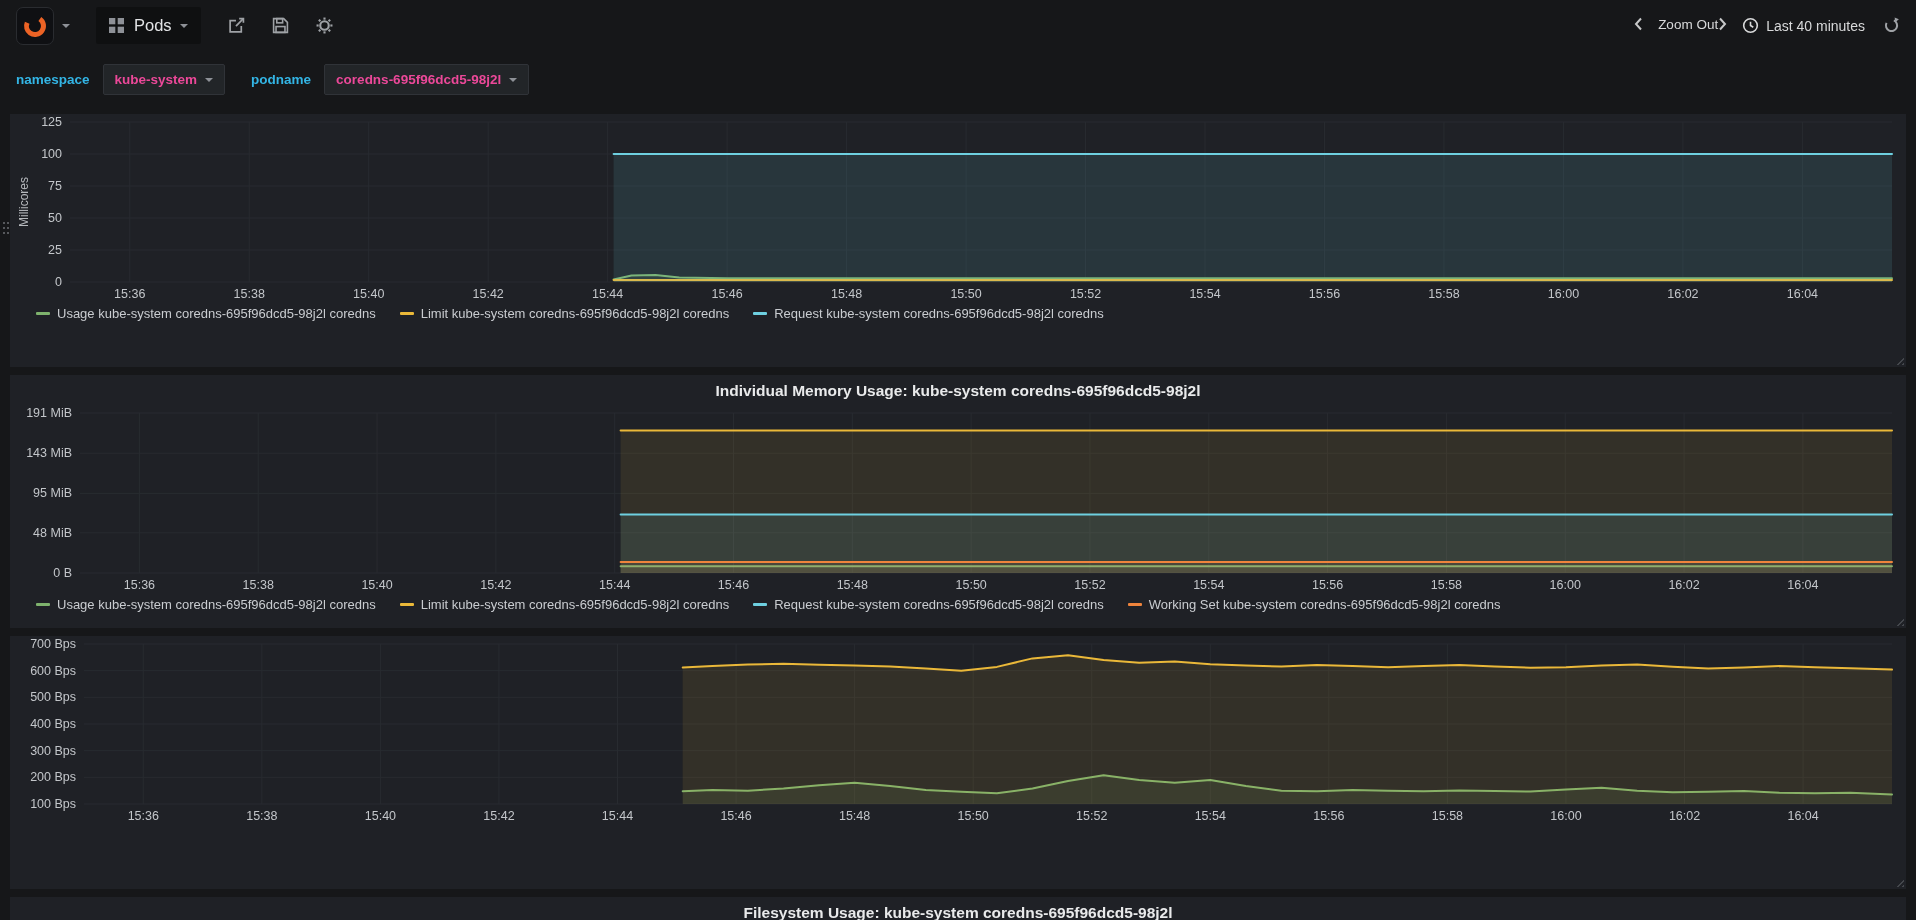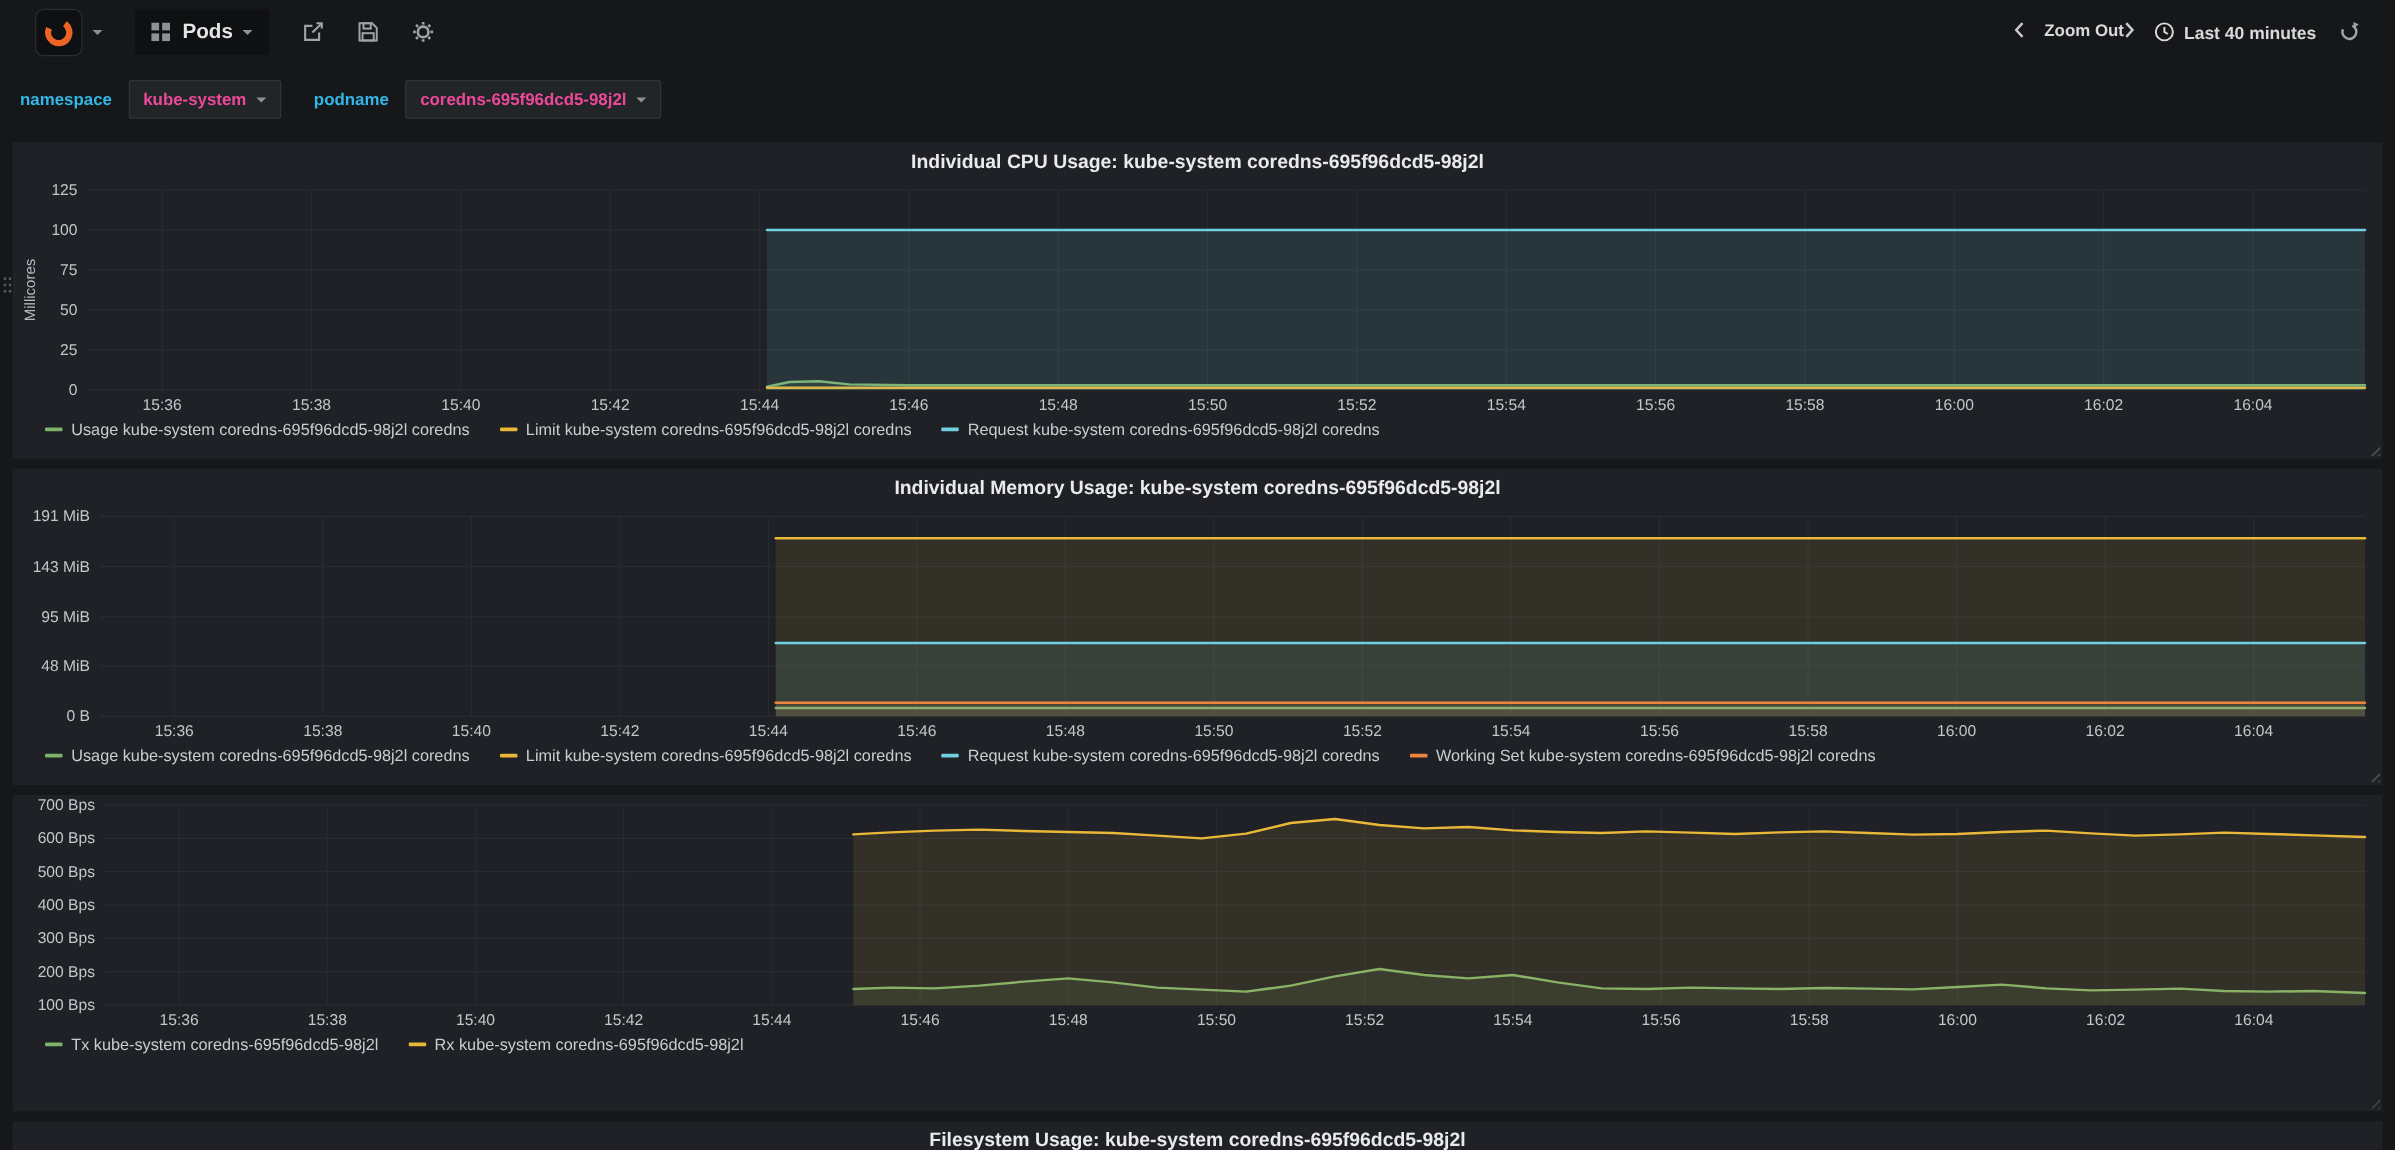--- a/index.html
+++ b/index.html
@@ -1,20 +1,20 @@
 <!DOCTYPE html>
 <html><head>
 <meta charset="utf-8">
 <style>
   * { margin:0; padding:0; box-sizing:border-box; }
   html,body { width:1916px; height:920px; overflow:hidden; background:#161719;
               font-family:"Liberation Sans",sans-serif; }
 
   
-  .navbar { display:flex; align-items:center; height:51px; padding:0 28px; background:#161719;font-weight:bold; }
+  .navbar { display:flex; align-items:center; height:51px; padding:0 16px; background:#161719; }
   .logo-tile { width:38px; height:38px; border-radius:7px; background:#0f1013; border:1px solid #2a2c30;
                display:flex; align-items:center; justify-content:center; cursor:pointer; }
   .caret { width:0; height:0; border-left:4px solid transparent; border-right:4px solid transparent;
            border-top:4px solid #8e9197; display:inline-block; margin-left:8px; }
   .dash-picker { display:flex; align-items:center; background:rgba(0,0,0,.3); padding:9px 13px;
                  border-radius:2px; margin-left:26px; cursor:pointer; }
   .dash-picker .grid-ic { margin-right:10px; display:flex; }
   .dash-title { color:#e3e4e6; font-size:16.5px; }
   .nav-icon { margin-left:27px; color:#9fa2a6; cursor:pointer; display:flex; align-items:center; }
   .nav-right { margin-left:auto; display:flex; align-items:flex-start; color:#d8d9da; font-size:13.5px; }
@@ -150,21 +150,20 @@
       <span>coredns-695f96dcd5-98j2l</span>
       <span class="caret"></span>
     </span>
   </div>
 </div>
 
 <div class="dash-body">
   <div class="row-handle"></div>
 
   <div class="panel">
-    <div class="panel-title">Individual CPU Usage: kube-system coredns-695f96dcd5-98j2l</div>
     <div class="chart-wrap">
       <svg class="chart" width="1884" height="188">
           <line x1="54" x2="1876" y1="168" y2="168" stroke="#282b30" stroke-width="1"></line>
           <text x="46" y="172" text-anchor="end" class="tick">0</text>
           <line x1="54" x2="1876" y1="136" y2="136" stroke="#282b30" stroke-width="1"></line>
           <text x="46" y="140" text-anchor="end" class="tick">25</text>
           <line x1="54" x2="1876" y1="104" y2="104" stroke="#282b30" stroke-width="1"></line>
           <text x="46" y="108" text-anchor="end" class="tick">50</text>
           <line x1="54" x2="1876" y1="72" y2="72" stroke="#282b30" stroke-width="1"></line>
           <text x="46" y="76" text-anchor="end" class="tick">75</text>
@@ -349,29 +348,19 @@
           <line x1="1668.5245901639344" x2="1668.5245901639344" y1="8" y2="168" stroke="#282b30" stroke-width="1"></line>
           <text x="1668.5245901639344" y="184" text-anchor="middle" class="tick">16:02</text>
           <line x1="1787.0819672131147" x2="1787.0819672131147" y1="8" y2="168" stroke="#282b30" stroke-width="1"></line>
           <text x="1787.0819672131147" y="184" text-anchor="middle" class="tick">16:04</text>
           <polygon points="666.7,155.2 696.4,154.1 731.9,154.7 767.5,152.5 803.1,149.3 838.6,146.7 874.2,149.9 909.8,154.1 945.3,155.7 980.9,157.3 1016.5,152.5 1052.0,145.1 1087.6,139.2 1123.2,144.0 1158.7,146.7 1194.3,144.0 1229.9,149.9 1265.4,154.7 1301.0,155.2 1336.6,154.1 1372.1,154.7 1407.7,155.2 1443.3,154.4 1478.8,154.9 1514.4,155.5 1550.0,153.6 1585.5,151.7 1621.1,154.7 1656.7,156.3 1692.2,155.7 1727.8,154.9 1763.4,156.8 1798.9,157.3 1834.5,156.8 1876.0,158.4 1876.0,168 666.7,168" fill="#7EB26D" fill-opacity="0.1"></polygon>
           <polyline points="666.7,155.2 696.4,154.1 731.9,154.7 767.5,152.5 803.1,149.3 838.6,146.7 874.2,149.9 909.8,154.1 945.3,155.7 980.9,157.3 1016.5,152.5 1052.0,145.1 1087.6,139.2 1123.2,144.0 1158.7,146.7 1194.3,144.0 1229.9,149.9 1265.4,154.7 1301.0,155.2 1336.6,154.1 1372.1,154.7 1407.7,155.2 1443.3,154.4 1478.8,154.9 1514.4,155.5 1550.0,153.6 1585.5,151.7 1621.1,154.7 1656.7,156.3 1692.2,155.7 1727.8,154.9 1763.4,156.8 1798.9,157.3 1834.5,156.8 1876.0,158.4" fill="none" stroke="#7EB26D" stroke-width="2" stroke-linejoin="round" stroke-linecap="round"></polyline>
           <polygon points="666.7,31.5 696.4,29.9 731.9,28.5 767.5,27.7 803.1,28.8 838.6,29.6 874.2,30.4 909.8,32.5 945.3,34.7 980.9,30.9 1016.5,22.4 1052.0,19.2 1087.6,24.0 1123.2,26.7 1158.7,25.6 1194.3,28.3 1229.9,29.6 1265.4,30.4 1301.0,29.1 1336.6,30.1 1372.1,31.2 1407.7,29.9 1443.3,29.1 1478.8,30.4 1514.4,31.7 1550.0,31.2 1585.5,29.6 1621.1,28.5 1656.7,30.7 1692.2,32.5 1727.8,31.5 1763.4,30.1 1798.9,31.2 1834.5,32.3 1876.0,33.6 1876.0,168 666.7,168" fill="#EAB839" fill-opacity="0.1"></polygon>
           <polyline points="666.7,31.5 696.4,29.9 731.9,28.5 767.5,27.7 803.1,28.8 838.6,29.6 874.2,30.4 909.8,32.5 945.3,34.7 980.9,30.9 1016.5,22.4 1052.0,19.2 1087.6,24.0 1123.2,26.7 1158.7,25.6 1194.3,28.3 1229.9,29.6 1265.4,30.4 1301.0,29.1 1336.6,30.1 1372.1,31.2 1407.7,29.9 1443.3,29.1 1478.8,30.4 1514.4,31.7 1550.0,31.2 1585.5,29.6 1621.1,28.5 1656.7,30.7 1692.2,32.5 1727.8,31.5 1763.4,30.1 1798.9,31.2 1834.5,32.3 1876.0,33.6" fill="none" stroke="#EAB839" stroke-width="2" stroke-linejoin="round" stroke-linecap="round"></polyline>
         </svg>
     </div>
-    <div class="legend">
-        <span class="legend-item">
-          <span class="legend-swatch" style="background: rgb(126, 178, 109);"></span>
-          <span>Tx kube-system coredns-695f96dcd5-98j2l</span>
-        </span>
-        <span class="legend-item">
-          <span class="legend-swatch" style="background: rgb(234, 184, 57);"></span>
-          <span>Rx kube-system coredns-695f96dcd5-98j2l</span>
-        </span>
-      </div>
     <div class="resize-handle"></div>
   </div>
 
   <div class="panel cut">
     <div class="panel-title">Filesystem Usage: kube-system coredns-695f96dcd5-98j2l</div>
   </div>
 </div>
 
 </body></html>

